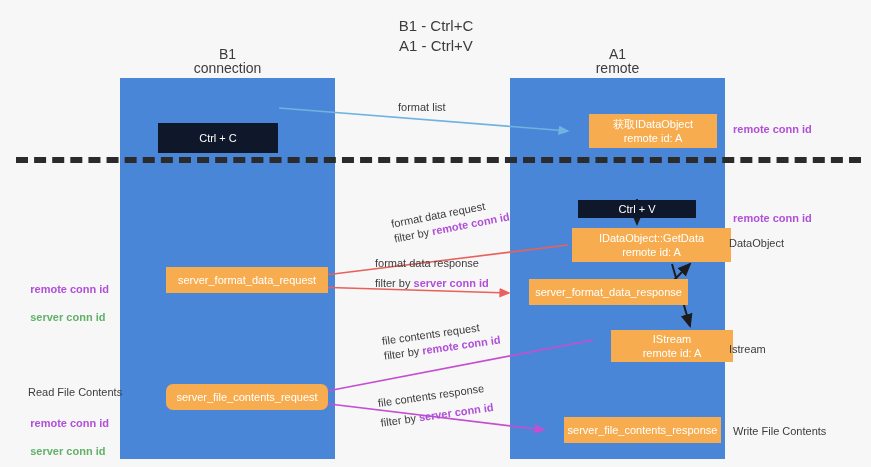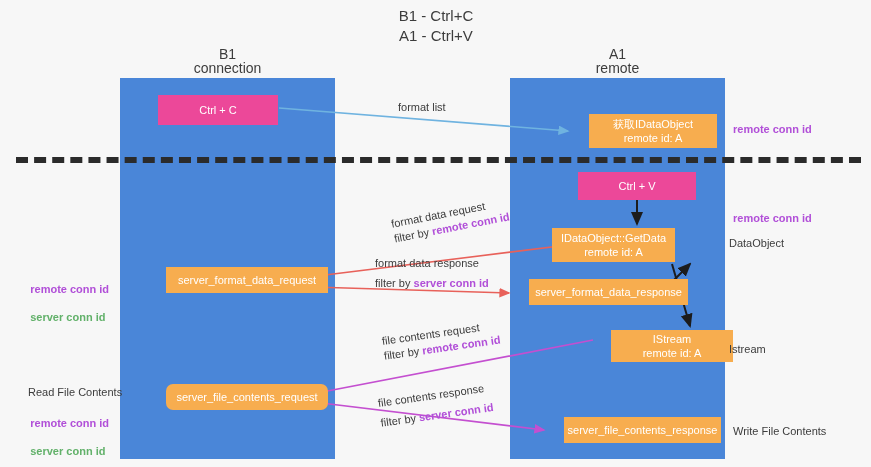--- a/index.html
+++ b/index.html
@@ -25,21 +25,21 @@
 
   
   .title {
     position: absolute;
     text-align: center;
     color: #3c3c3c;
     font-size: 15px;
     line-height: 20px;
     white-space: pre;
   }
-  #main-title { left: 286px; top: 6px; width: 300px; }
+  #main-title { left: 286px; top: 16px; width: 300px; }
 
   .lane-header {
     position: absolute;
     text-align: center;
     color: #3c3c3c;
     font-size: 14px;
     line-height: 14px;
     white-space: pre;
   }
   #header-b1 { left: 160px; top: 47px; width: 135px; }
@@ -52,27 +52,27 @@
     display: flex;
     flex-direction: column;
     align-items: center;
     justify-content: center;
     color: #ffffff;
     font-size: 11px;
     line-height: 14px;
     text-align: center;
     white-space: pre;
   }
-  .node.green { background: #ec4899; }
+  .node.green { background: #0f172a; margin-top: 28px; }
   .node.orange { background: #f7ad4f; margin-left: 16px; }
 
   #node-ctrlc   { left: 158px; top: 95px;  width: 120px; height: 30px; }
   #node-idataobj{ left: 573px; top: 114px; width: 128px; height: 34px; }
-  #node-ctrlv   { left: 578px; top: 172px; width: 118px; height: 28px; }
-  #node-getdata { left: 536px; top: 228px; width: 123px; height: 34px; }
+  #node-ctrlv   { left: 578px; top: 172px; width: 118px; height: 18px; }
+  #node-getdata { left: 556px; top: 228px; width: 159px; height: 34px; }
   #node-sfdreq  { left: 150px; top: 267px; width: 162px; height: 26px; }
   #node-sfdresp { left: 513px; top: 279px; width: 159px; height: 26px; }
   #node-istream { left: 595px; top: 330px; width: 122px; height: 32px; }
   #node-sfcreq  { left: 150px; top: 384px; width: 162px; height: 26px; border-radius: 7px; }
   #node-sfcresp { left: 548px; top: 417px; width: 157px; height: 26px; }
 
   
   .edge-label {
     position: absolute;
     font-size: 11px;

